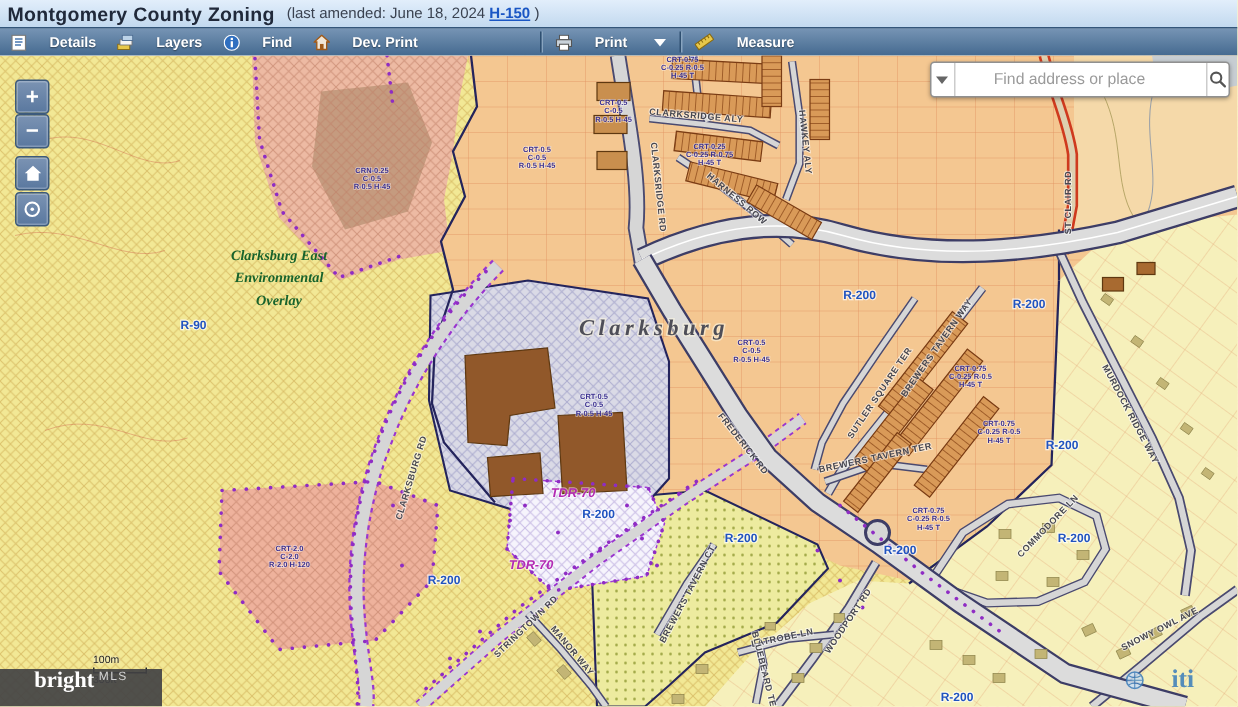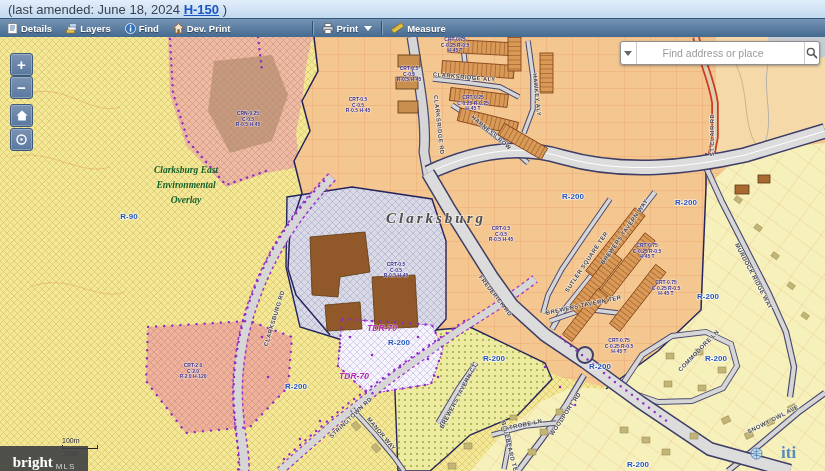--- a/index.html
+++ b/index.html
@@ -3,27 +3,27 @@
 <meta charset="utf-8">
 <style>
   html,body{margin:0;padding:0;}
   body{width:825px;height:471px;position:relative;overflow:hidden;background:#fff;
        font-family:"Liberation Sans",sans-serif;}
   
   .hdr{position:absolute;left:0;top:0;width:825px;height:18px;
        background:linear-gradient(#e2eefb,#c2d9ef);display:flex;align-items:center;
        border-bottom:1px solid #9db8d2;}
   .hdr .title{font-size:13px;font-weight:bold;color:#20293a;margin-left:5px;letter-spacing:.2px;}
-  .hdr .amended{font-size:13px;color:#3a4250;margin-left:8px;}
+  .hdr .amended{font-size:10px;color:#3a4250;margin-left:8px;}
   .hdr .amended a{color:#1a56c4;font-weight:bold;text-decoration:underline;cursor:pointer;}
   
   .tb{position:absolute;left:0;top:18px;width:825px;height:19px;
       background:linear-gradient(#7694b4,#456a90);border-top:1px solid #33567a;
       display:flex;align-items:center;box-sizing:border-box;}
-  .tbtn{display:flex;align-items:center;gap:3px;color:#fff;font-size:9.5px;font-weight:bold;
+  .tbtn{display:flex;align-items:center;gap:15px;color:#fff;font-size:9.5px;font-weight:bold;
         text-shadow:0 1px 1px rgba(0,0,0,.45);padding:0 7px;height:100%;cursor:pointer;}
   .tsep{width:1px;height:14px;background:#2e4f70;box-shadow:1px 0 0 #88a4bf;margin:0 2px;}
   .sp1{width:72px;}
   .caret{width:0;height:0;border-left:4px solid transparent;border-right:4px solid transparent;
          border-top:5px solid #fff;margin-left:3px;}
   
   .search{position:absolute;left:620px;top:41px;width:198px;height:22px;background:#fff;
           border:1px solid #909090;border-radius:3px;display:flex;align-items:stretch;
           box-shadow:0 1px 3px rgba(0,0,0,.35);z-index:30;}
   .s-dd{width:27px;display:flex;align-items:center;justify-content:center;
@@ -54,32 +54,33 @@
   .city{font-family:"Liberation Serif",serif;font-style:italic;font-weight:bold;font-size:15px;
         fill:#4e4e58;letter-spacing:3px;text-anchor:middle;paint-order:stroke;
         stroke:rgba(250,245,225,.6);stroke-width:2px;}
   .ovl{font-family:"Liberation Serif",serif;font-style:italic;font-weight:bold;font-size:9.5px;
        fill:#17632c;text-anchor:middle;}
   
   .scalebar{position:absolute;left:62px;top:437px;z-index:20;font-size:7px;color:#222;
             text-shadow:0 0 2px #fff;line-height:1;}
   .sb-bar{width:34px;height:3px;border-left:1px solid #222;border-right:1px solid #222;
           border-bottom:1px solid #222;margin:1px 0;}
-  .brand{position:absolute;left:0;top:446px;width:88px;height:25px;background:rgba(66,66,68,.92);
-         z-index:25;display:flex;align-items:flex-end;justify-content:center;gap:3px;}
+  .brand{position:absolute;left:0;top:446px;width:108px;height:25px;background:rgba(66,66,68,.92);
+         z-index:25;display:flex;align-items:flex-start;justify-content:center;gap:3px;}
   .brand .b1{color:#fff;font-size:15px;font-weight:bold;font-family:"Liberation Serif",serif;}
   .brand .b2{color:#d5d5d5;font-size:8px;letter-spacing:1px;margin-top:0;}
   .esri{position:absolute;left:750px;top:443px;z-index:20;display:flex;align-items:center;gap:18px;
         opacity:.85;}
   .esri .txt{font-family:"Liberation Serif",serif;font-size:17px;color:#3a7cba;font-weight:bold;}
 </style>
 </head>
 <body>
 
 <div class="hdr">
+  <span class="title">Montgomery County Zoning</span>
   <span class="amended">
     <span>(last amended: June 18, 2024</span>
     <a>H-150</a>
     <span>)</span>
   </span>
 </div>
 
 <div class="tb">
   <div class="tbtn">
     <svg width="11" height="11" viewBox="0 0 11 11">

